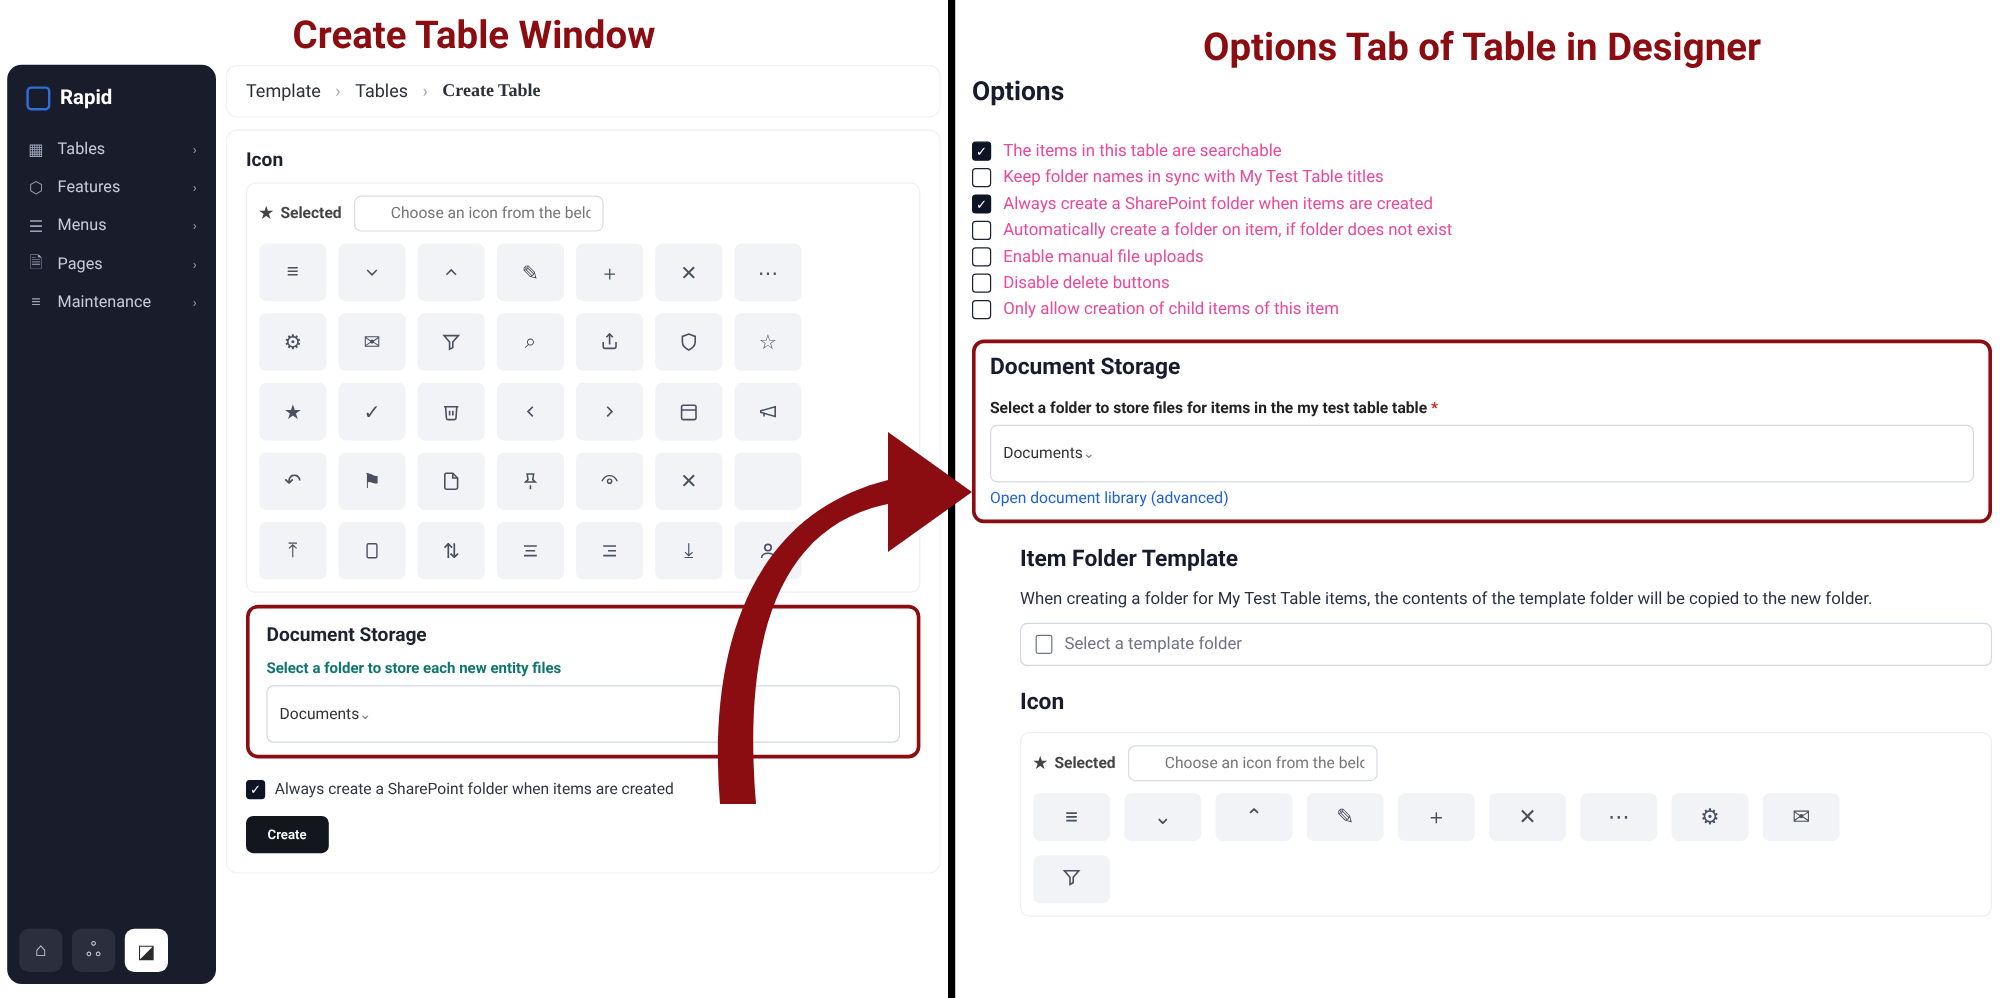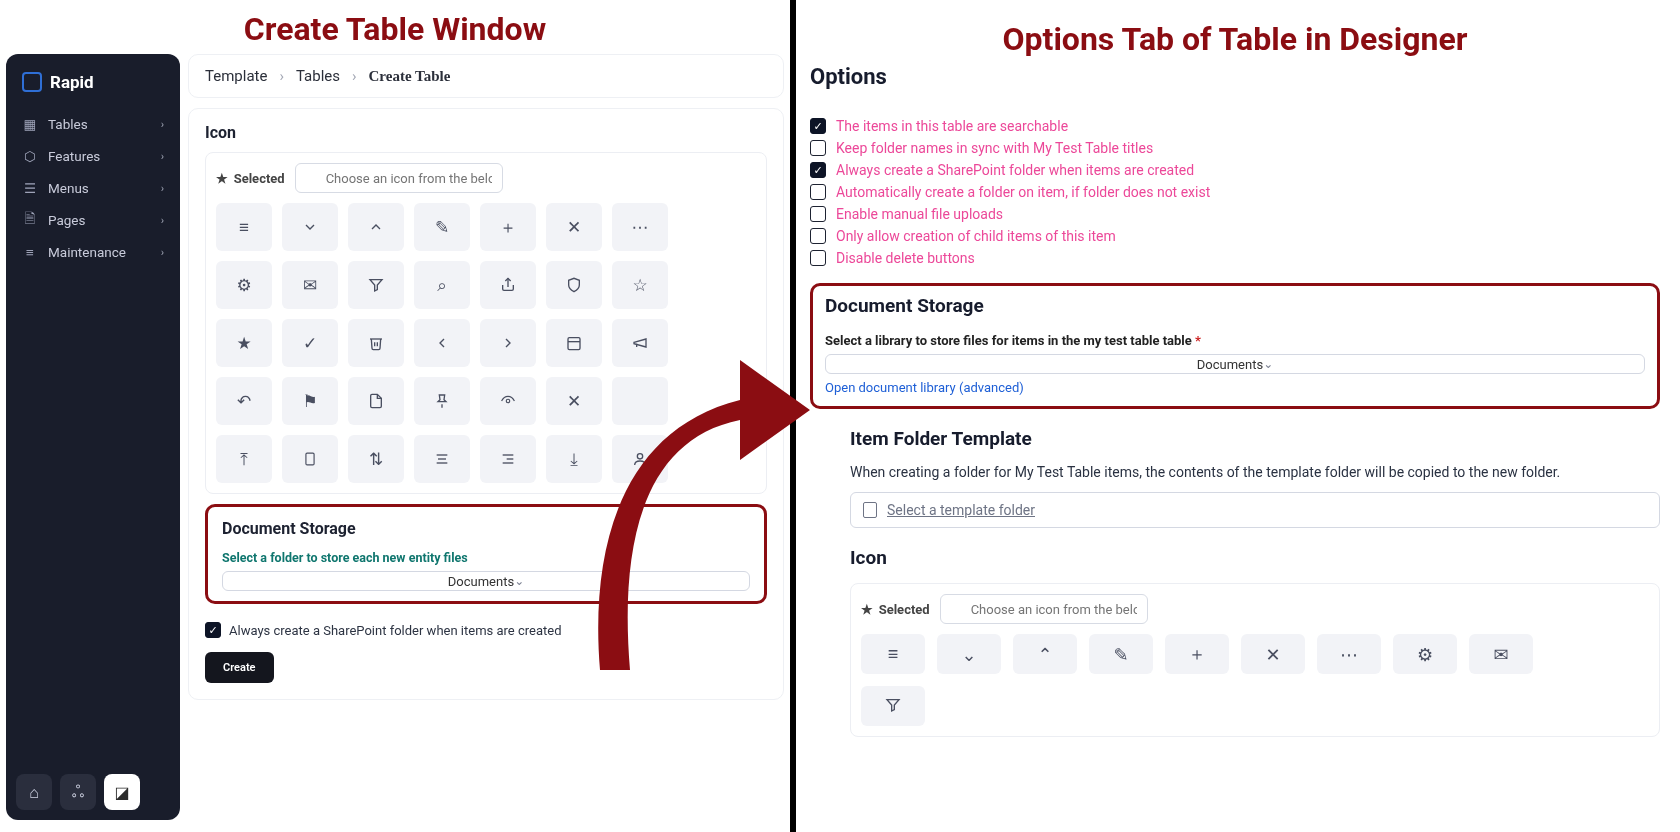--- a/index.html
+++ b/index.html
@@ -37,40 +37,40 @@
 .selected-pill { display:flex; align-items:center; gap:6px; font-size:13px; font-weight:700; color:#444; }
 .search { flex:1; border:1px solid #d7dbe4; border-radius:6px; height:30px; padding:0 10px 0 30px; font-size:13px; color:#6a7080; position:relative; }
 .search-wrap { position:relative; flex:1; }
 .search-wrap .mag { position:absolute; left:10px; top:8px; color:#6f7484; }
 .icon-grid { display:grid; grid-template-columns: repeat(7, 56px); gap:10px; }
 .icon-cell { width:56px; height:48px; background:#f2f3f7; border-radius:6px; display:flex; align-items:center; justify-content:center; color:#4a4f61; font-size:17px; cursor:pointer; }
 .ic svg { stroke:#4a4f61; }
 
 .doc-store-left { border:3px solid #8b0d12; border-radius:10px; padding:12px 14px 10px; }
 .ds-label { font-size:12.5px; font-weight:700; color:#0f766e; margin-bottom:6px; }
-.select { border:1px solid #d4d8e2; border-radius:6px; height:20px; display:flex; align-items:center; padding:0 10px; font-size:13px; color:#333; justify-content:center; cursor:pointer; }
+.select { border:1px solid #d4d8e2; border-radius:6px; height:48px; display:flex; align-items:center; padding:0 10px; font-size:13px; color:#333; justify-content:flex-start; cursor:pointer; }
 .select .caret { color:#7e8394; font-size:12px; }
 .check-row { display:flex; align-items:center; gap:8px; font-size:13px; color:#2d3443; margin-top:8px; }
 .checkbox { width:16px; height:16px; border-radius:3px; border:1.5px solid #1d2231; display:flex; align-items:center; justify-content:center; background:#fff; flex-shrink:0; }
 .checkbox.checked { background:#0d1426; border-color:#0d1426; }
 .checkbox.checked::after { content:"✓"; color:#fff; font-size:11px; line-height:1; }
 .create-btn { background:#14161e; color:#fff; border:none; border-radius:6px; padding:9px 18px; font-size:11px; font-weight:600; width:fit-content; cursor:pointer; margin-top:4px; }
 
 
 .right-pane h2 { font-size:22px; font-weight:700; color:#171c2d; margin-bottom:26px; }
 .option-row { display:flex; align-items:center; gap:10px; font-size:14px; color:#ec4899; padding:3px 0; }
 .doc-store-right { border:3px solid #8b0d12; border-radius:10px; padding:8px 12px 10px; margin-top:14px; }
 .doc-store-right h3 { font-size:19px; font-weight:700; color:#171c2d; margin-bottom:16px; }
 .req-label { font-size:13px; font-weight:700; color:#222; margin-bottom:6px; }
 .req-star { color:#c22; }
 .link { color:#1e5fd6; font-size:13px; margin-top:6px; cursor:pointer; display:inline-block; }
 .section { margin-top:18px;margin-left:40px; }
 .section h3 { font-size:19px; font-weight:700; color:#171c2d; margin-bottom:14px; }
 .section p { font-size:14px; color:#2a3242; margin-bottom:12px; }
-.template-sel { border:1px solid #d4d8e2; border-radius:6px; height:36px; display:flex; align-items:center; padding:0 12px; gap:10px; color:#6e7485; font-size:14px; cursor:pointer;text-decoration:underline; }
+.template-sel { border:1px solid #d4d8e2; border-radius:6px; height:36px; display:flex; align-items:center; padding:0 12px; gap:10px; color:#6e7485; font-size:14px; cursor:pointer; }
 .bookmark-ic { width:14px; height:16px; border:1.5px solid #6e7485; border-radius:2px; position:relative; }
 .grid2 { display:grid; grid-template-columns: repeat(9, 64px); gap:12px; margin-top:10px; }
 .cell2 { width:64px; height:40px; background:#f2f3f7; border-radius:6px; display:flex; align-items:center; justify-content:center; color:#4a4f61; font-size:18px; cursor:pointer; }
 
 
 .arrow { position:absolute; left:560px; top:330px; z-index:50; pointer-events:none; }
 
 .ic { display:inline-flex; align-items:center; justify-content:center; width:100%; height:100%; }
 
 </style>
@@ -382,32 +382,32 @@
         <div class="option-row">
           <span class="checkbox"></span>
           <span>Automatically create a folder on item, if folder does not exist</span>
         </div>
         <div class="option-row">
           <span class="checkbox"></span>
           <span>Enable manual file uploads</span>
         </div>
         <div class="option-row">
           <span class="checkbox"></span>
+          <span>Disable delete buttons</span>
+        </div>
+        <div class="option-row">
+          <span class="checkbox"></span>
           <span>Only allow creation of child items of this item</span>
-        </div>
-        <div class="option-row">
-          <span class="checkbox"></span>
-          <span>Disable delete buttons</span>
         </div>
       </div>
 
     <div class="doc-store-right">
       <h3>Document Storage</h3>
       <div class="req-label">
-        <span>Select a library to store files for items in the my test table table</span> <span class="req-star">*</span>
+        <span>Select a folder to store files for items in the my test table table</span> <span class="req-star">*</span>
       </div>
       <div class="select">
         <span>Documents</span>
         <span class="caret">⌄</span>
       </div>
       <a class="link">Open document library (advanced)</a>
     </div>
 
     <div class="section">
       <h3>Item Folder Template</h3>

